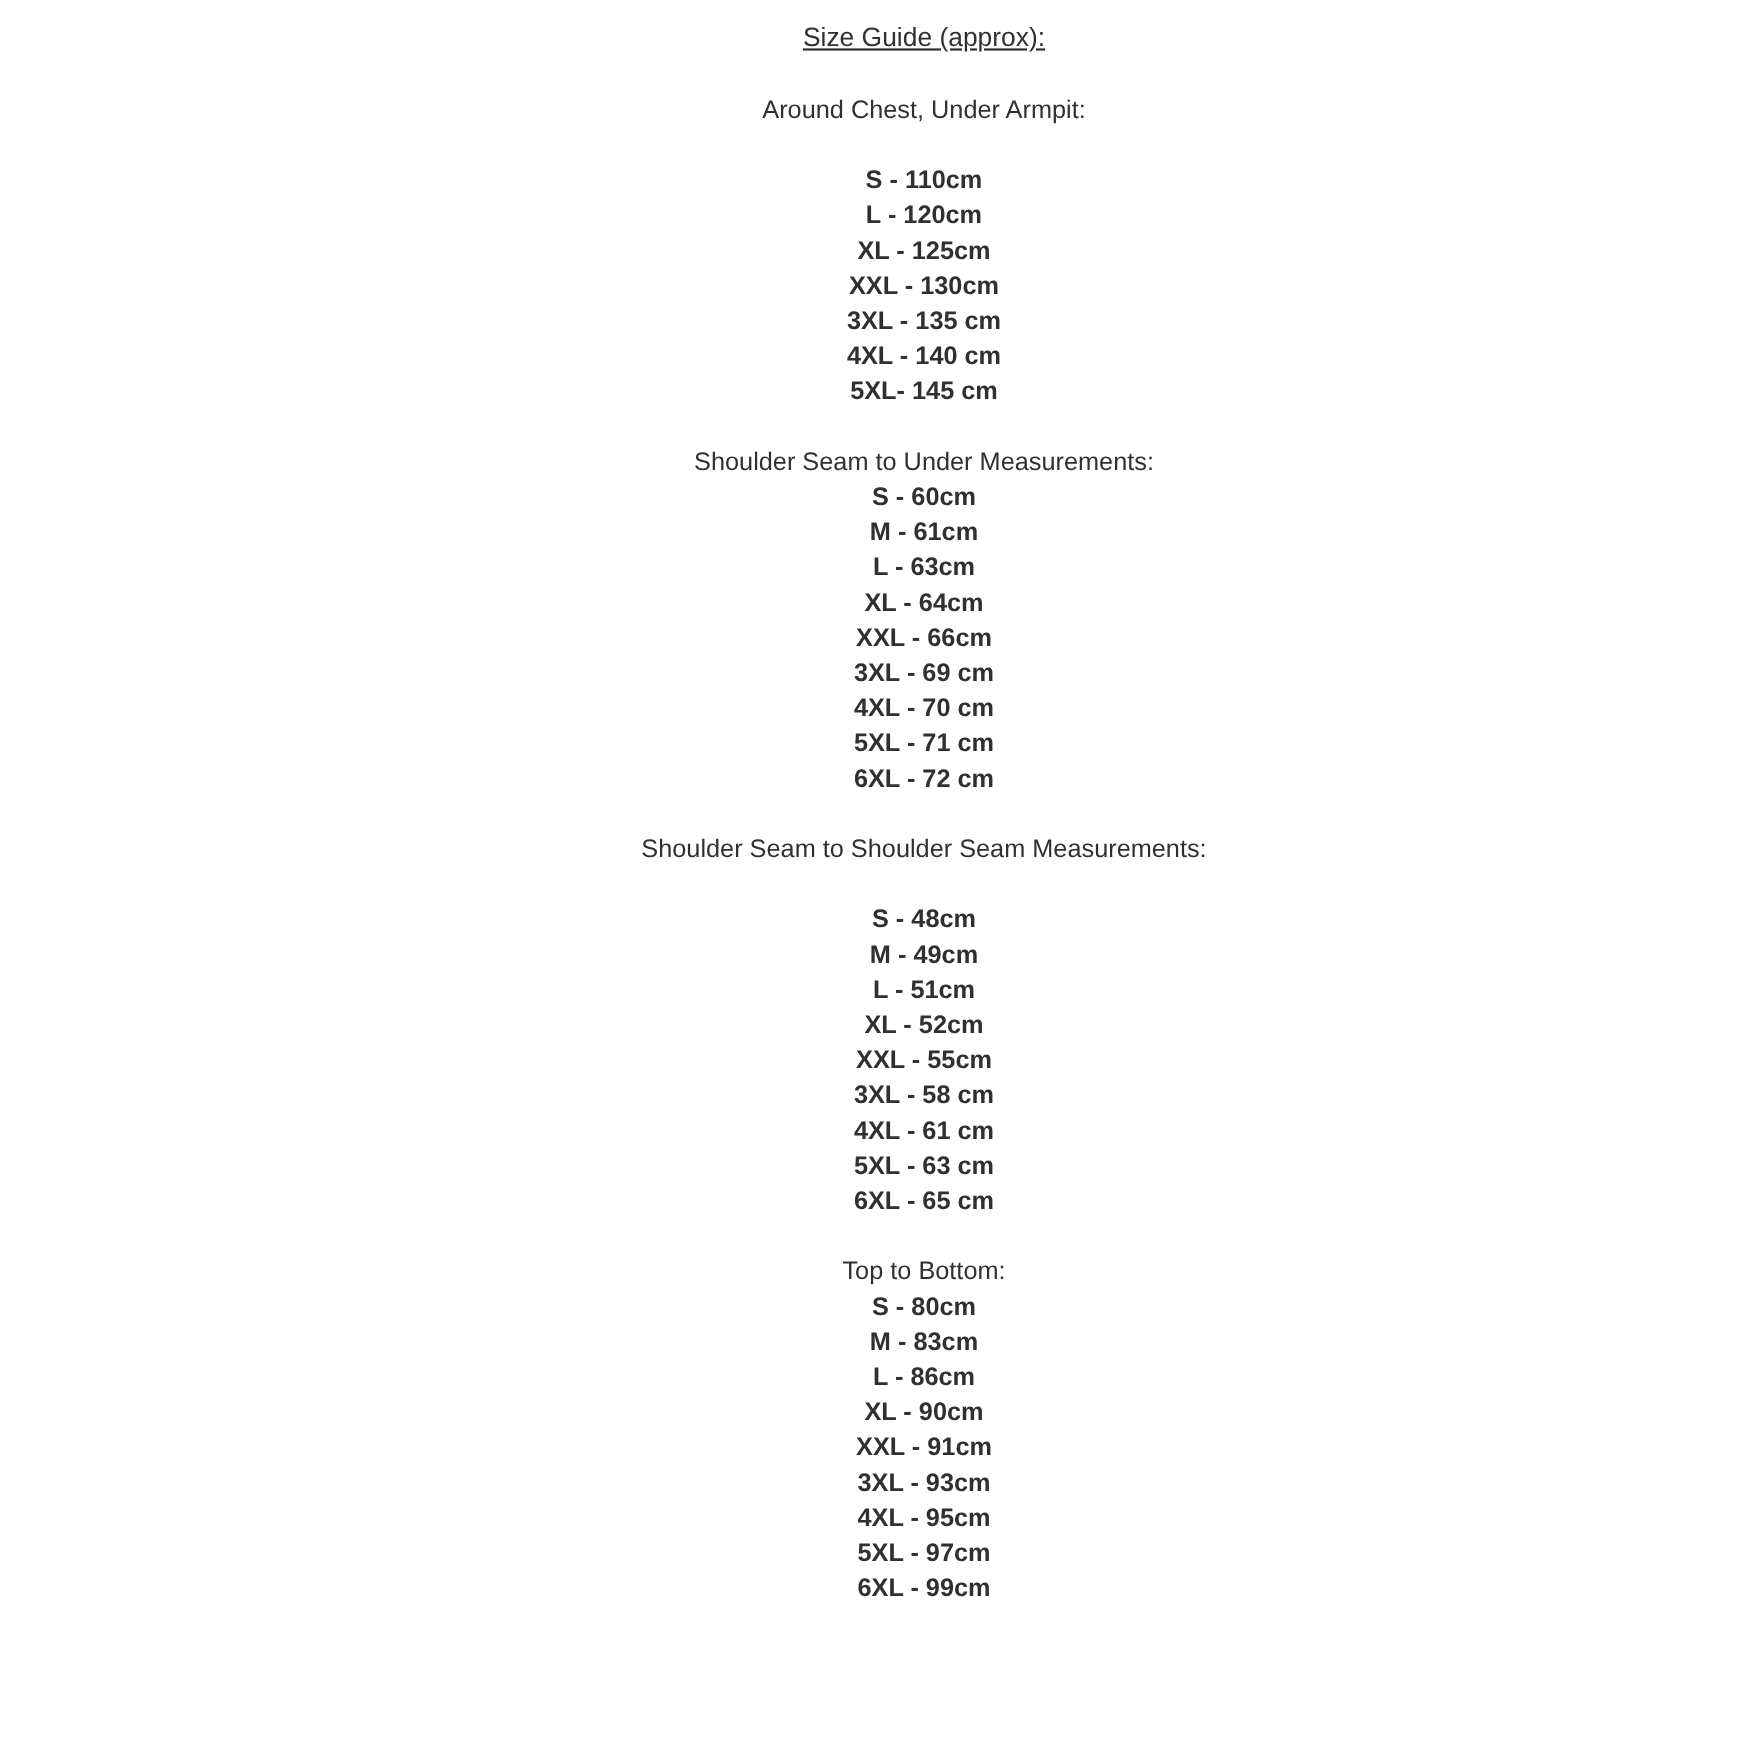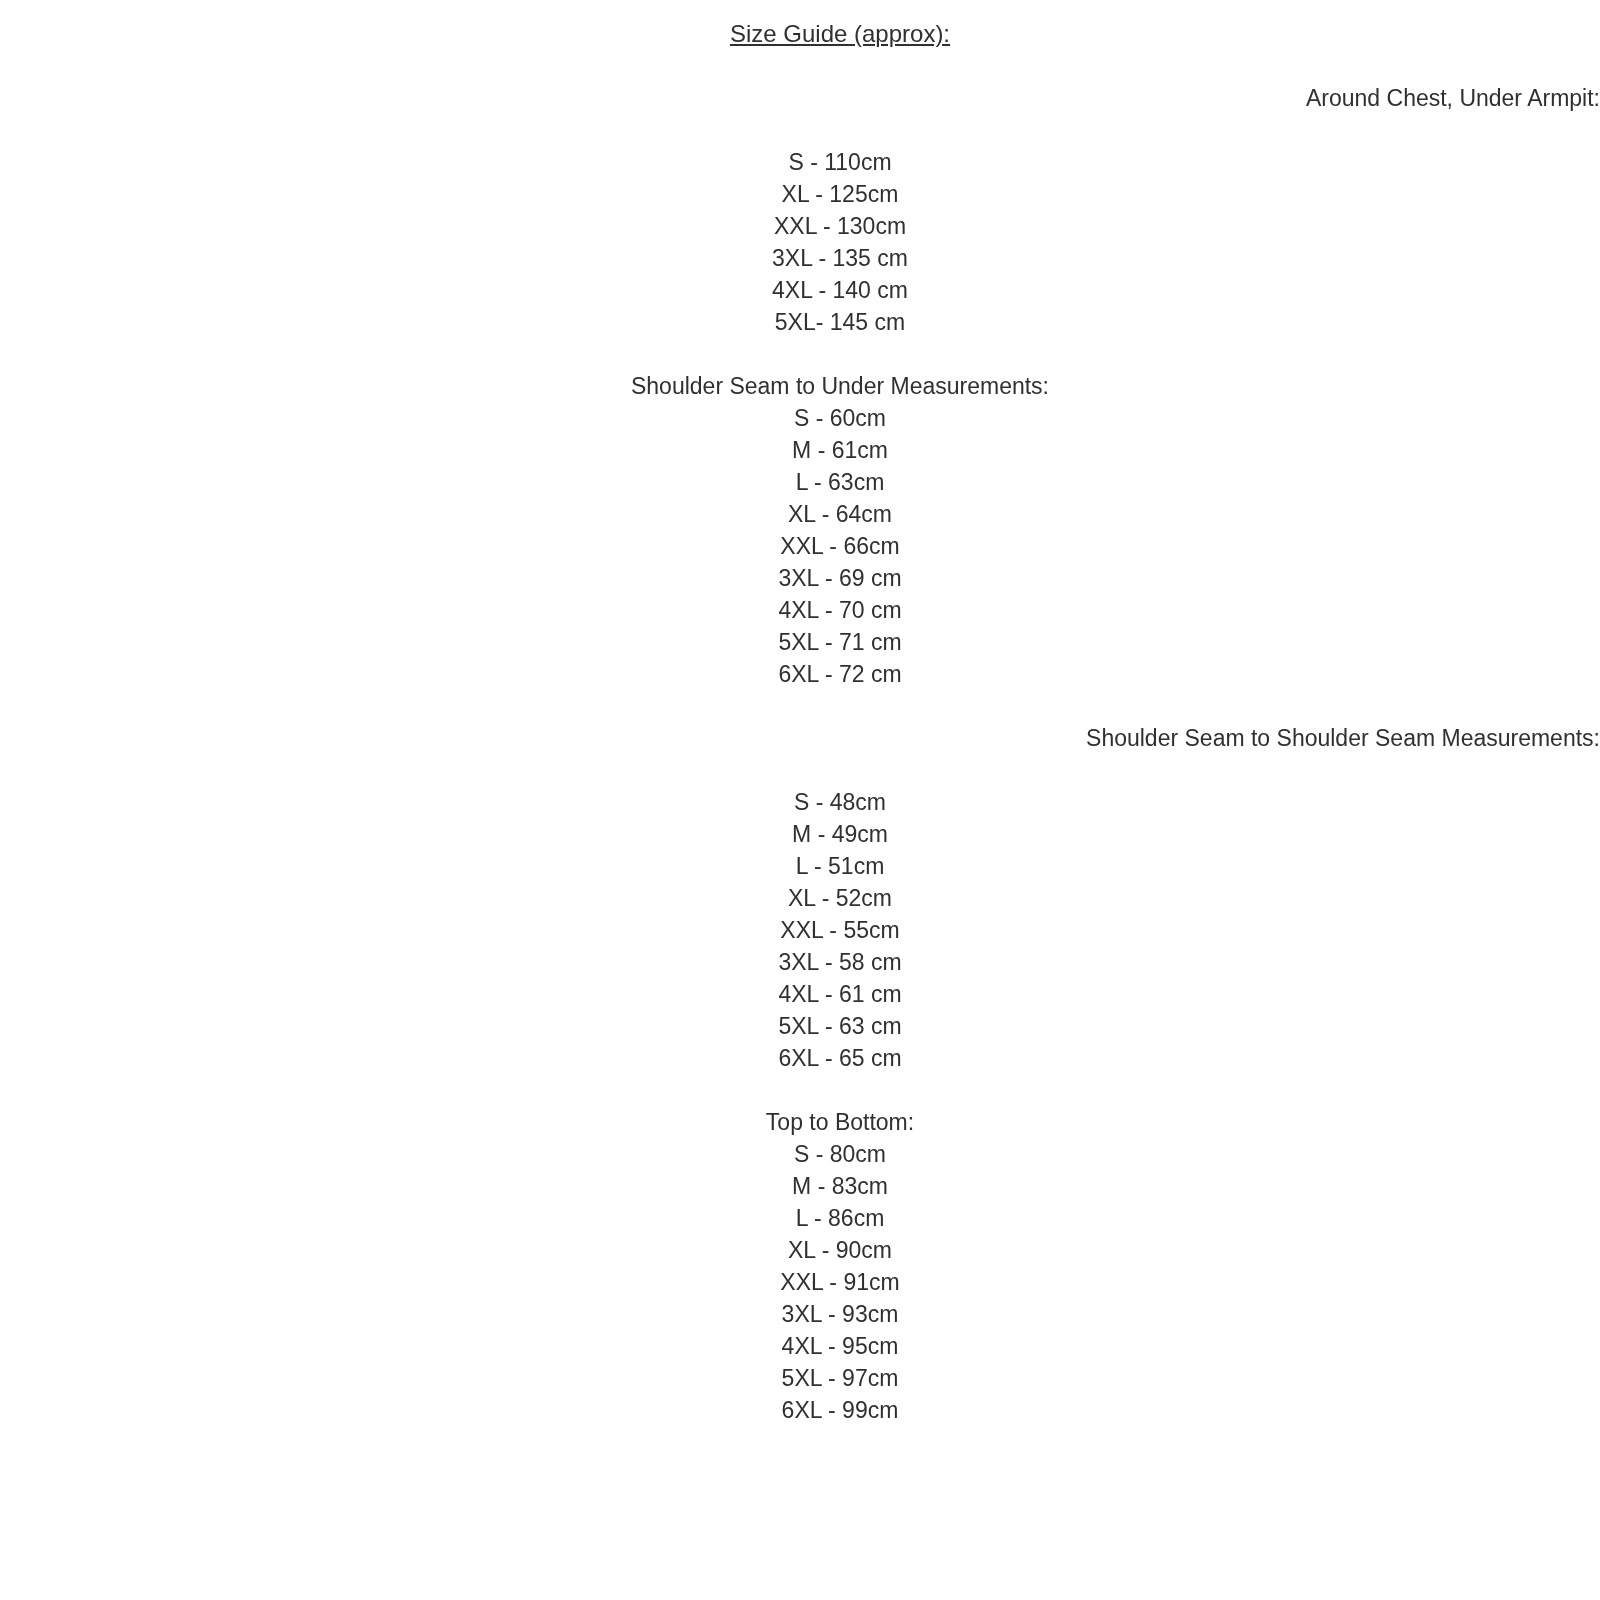--- a/index.html
+++ b/index.html
@@ -40,45 +40,46 @@
     margin-top: 0;
   }
   .section-heading {
     font-size: 23px;
     line-height: 32px;
     font-weight: normal;
     margin: 0;
   }
   .section-heading.gap-after {
     margin-bottom: 32px; 
-    text-align: right;
   }
   .size-list {
     list-style: none;
     margin: 0;
     padding: 0;
   }
   .size-item {
     line-height: 32px;
     white-space: pre;
+    font-weight: bold;
   }
 </style>
 </head>
 <body>
 
 <div class="doc">
   <div class="title-row">
     <span class="page-title">Size Guide (approx):</span>
   </div>
 
   <div id="sections-root">
   <div class="section">
     <div class="section-heading gap-after">Around Chest, Under Armpit:</div>
     <ul class="size-list">
           <li class="size-item">S - 110cm</li>
+          <li class="size-item">L - 120cm</li>
           <li class="size-item">XL - 125cm</li>
           <li class="size-item">XXL - 130cm</li>
           <li class="size-item">3XL - 135 cm</li>
           <li class="size-item">4XL - 140 cm</li>
           <li class="size-item">5XL- 145 cm</li>
         </ul>
   </div>
 
   <div class="section">
     <div class="section-heading">Shoulder Seam to Under Measurements:</div>

